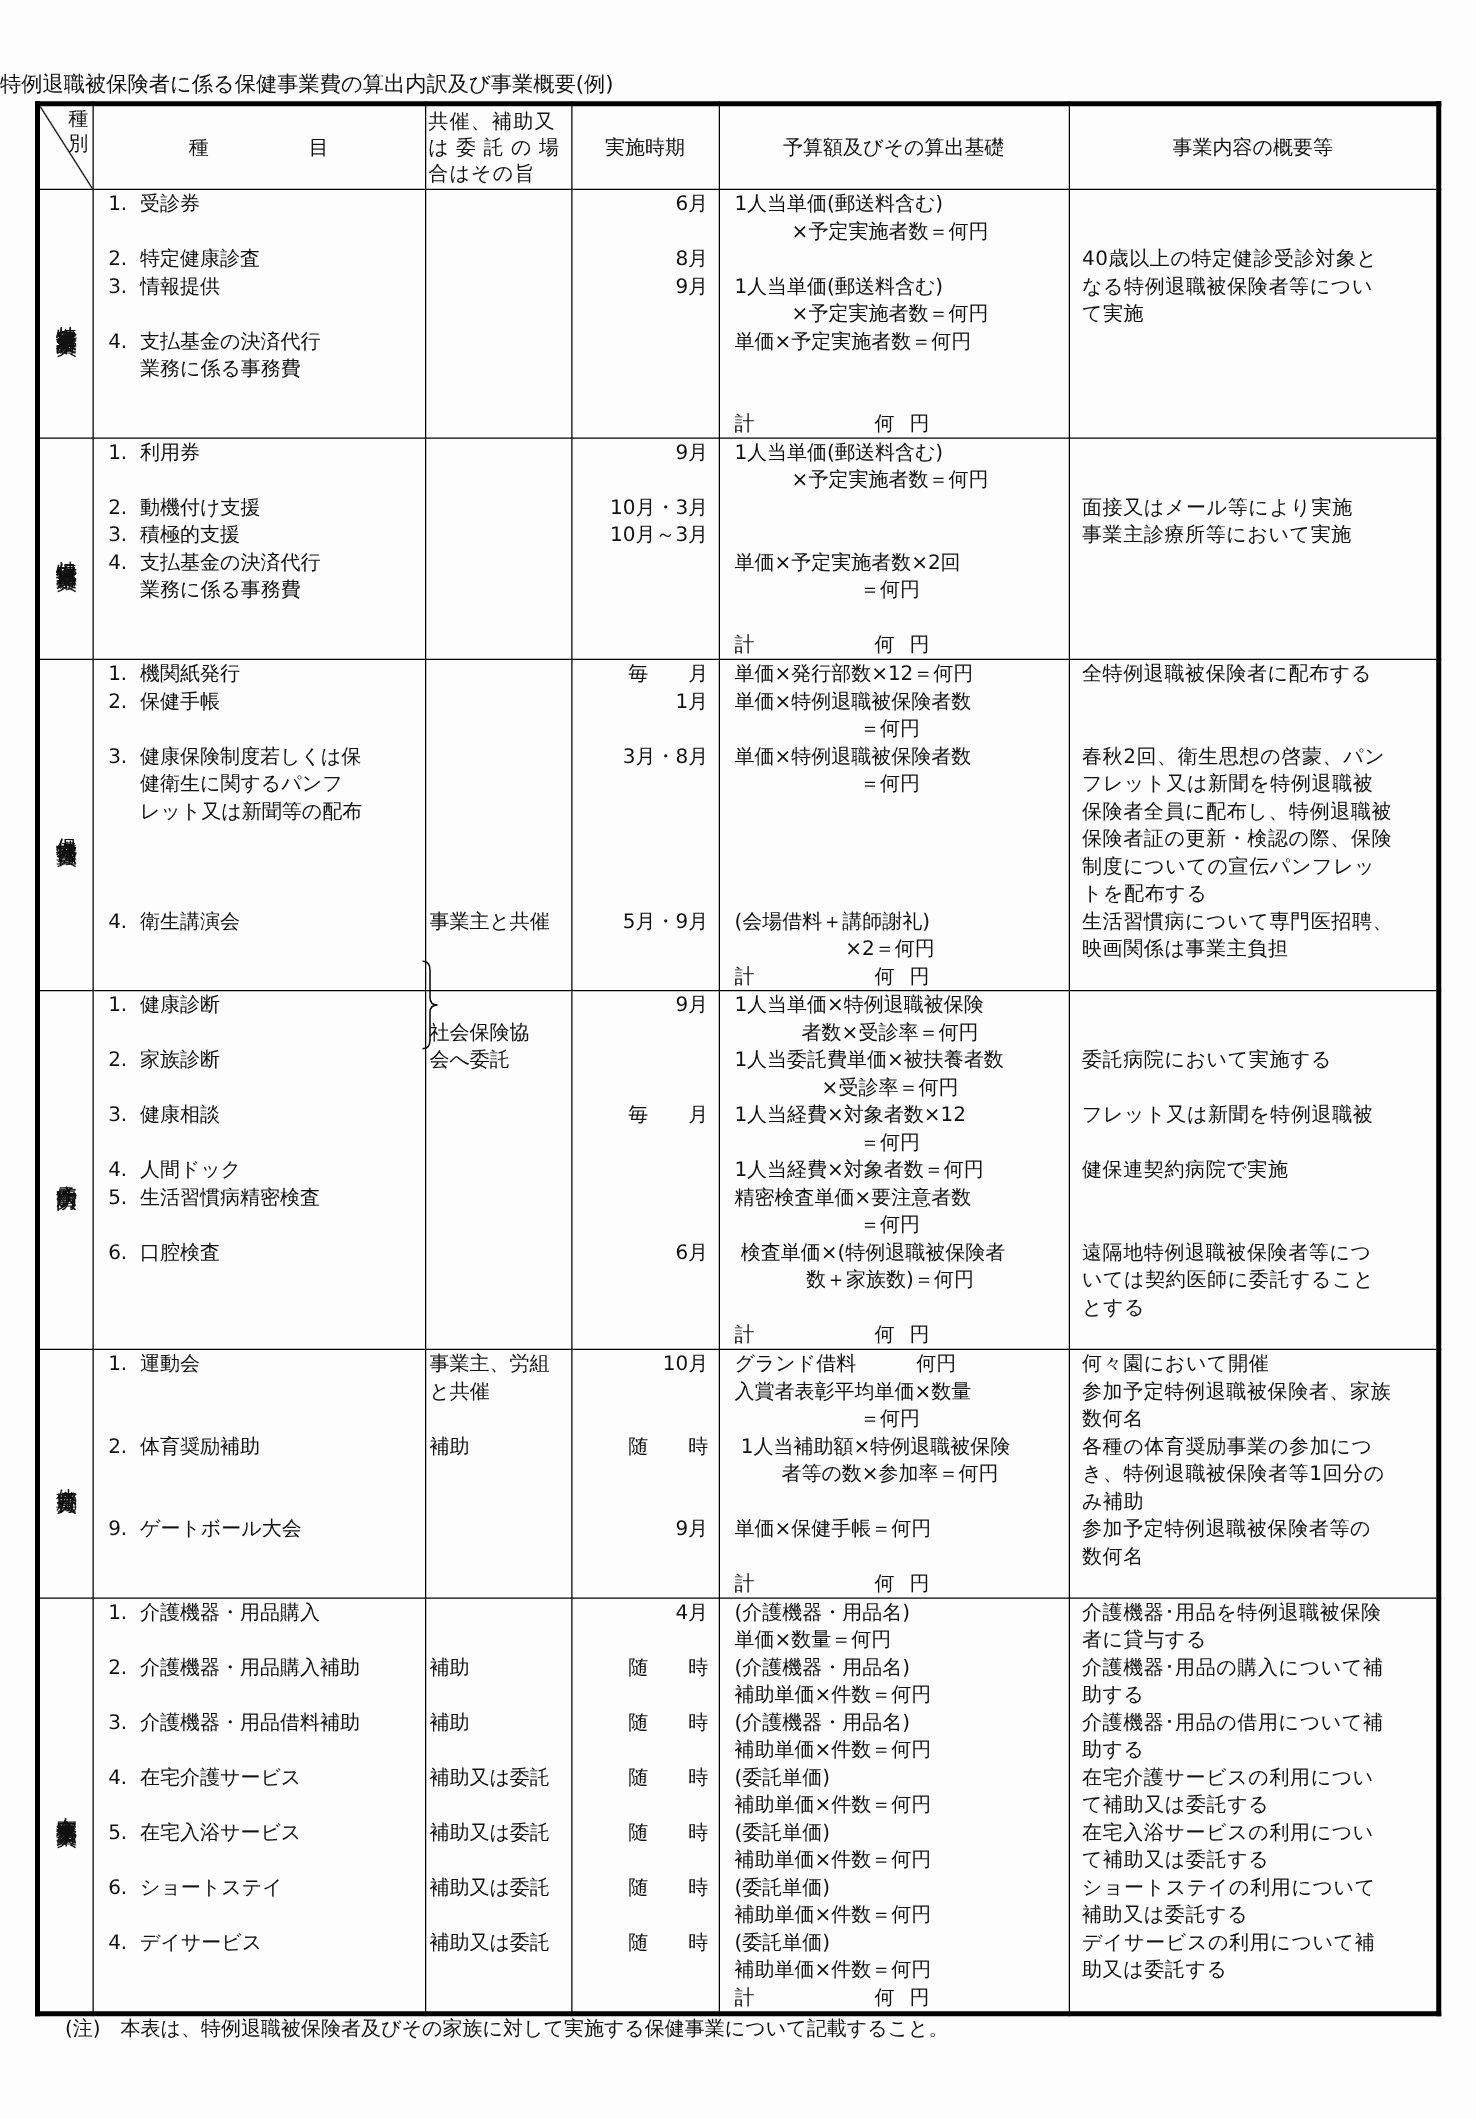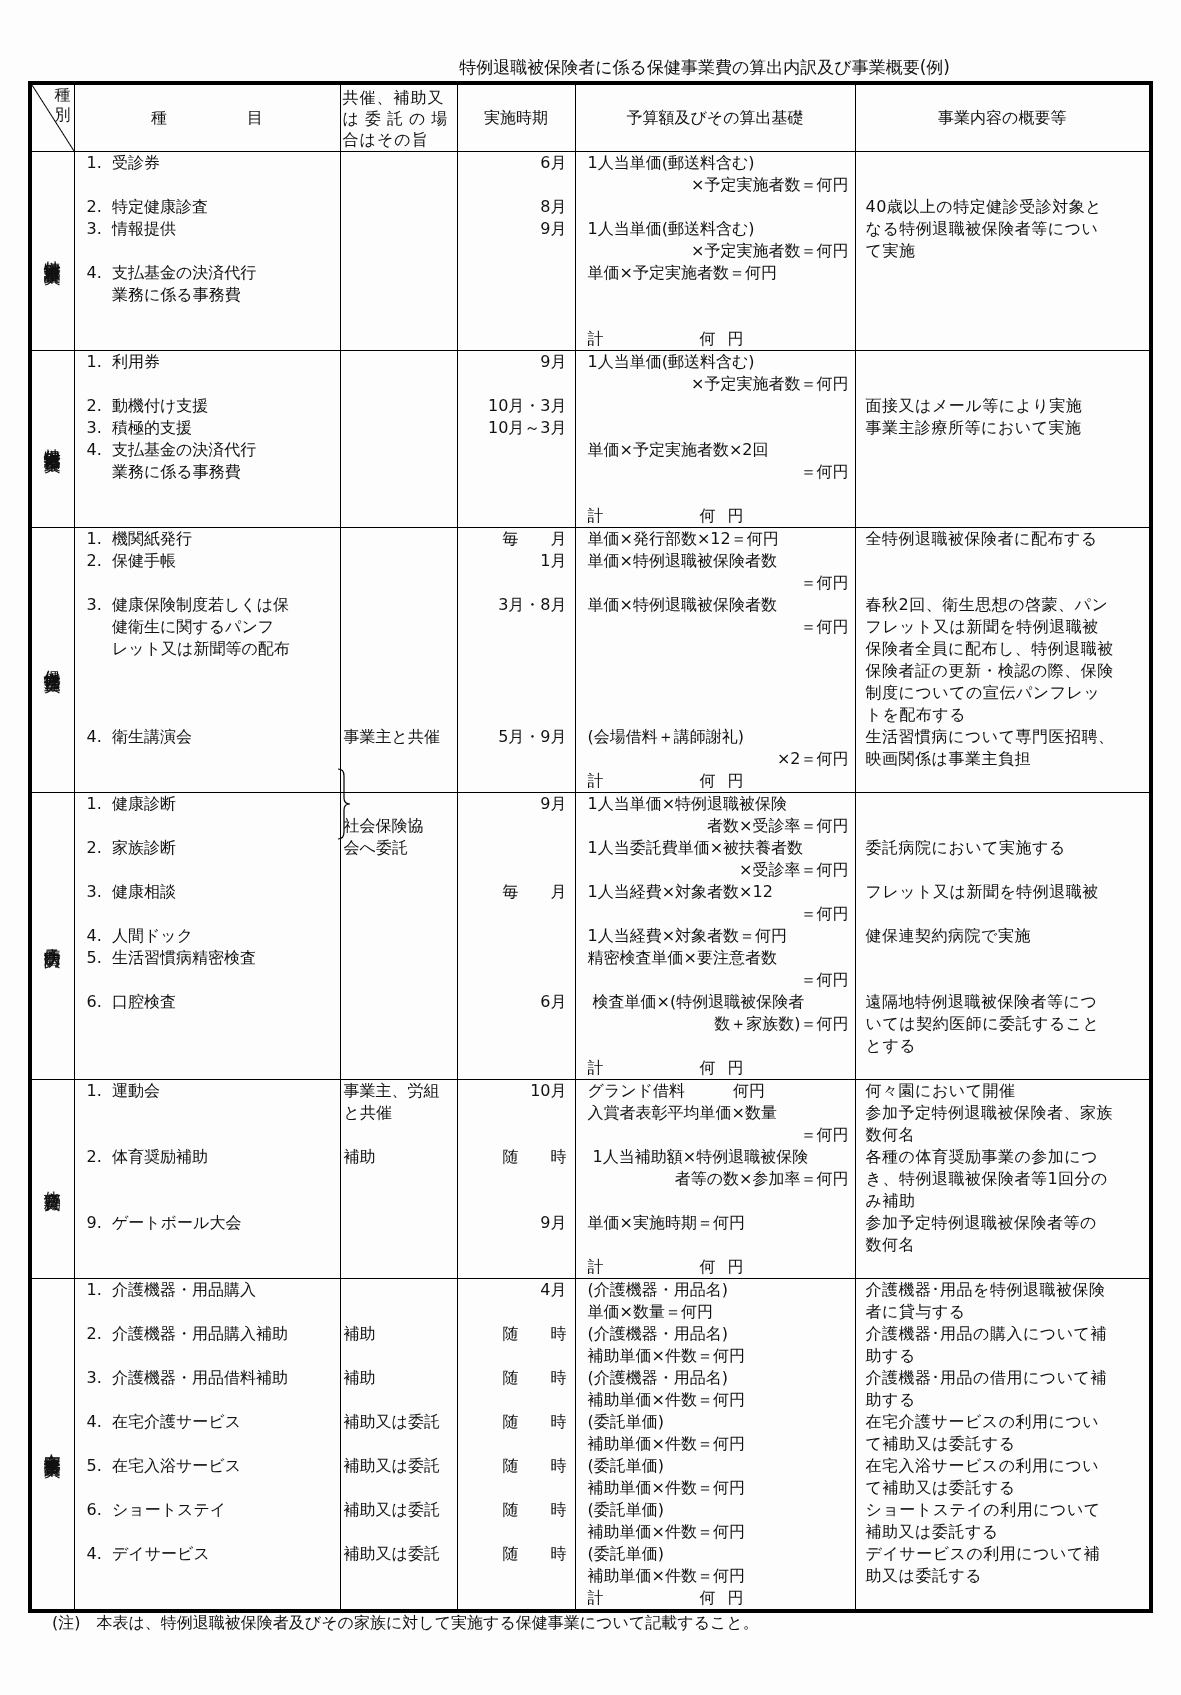--- a/index.html
+++ b/index.html
@@ -1,36 +1,36 @@
 <!DOCTYPE html>
 <html><head>
 <meta charset="utf-8">
 <style>
   html, body { margin:0; padding:0; background:#fdfdfd; }
   body { width:1181px; height:1695px; position:relative; overflow:hidden;
          font-family:"DejaVu Sans", sans-serif; color:#111; }
-  .title { position:absolute; top:56px; left:0; width:950px; text-align:right;
+  .title { position:absolute; top:56px; left:0; width:950px; text-align:left;
            font-size:17px; letter-spacing:0px; }
   table.main { position:absolute; left:28px; top:81px; width:1121px;
                border-collapse:collapse; border:4px solid #000; table-layout:fixed; }
   table.main td, table.main th { border:1.5px solid #000; vertical-align:top;
                font-size:16px; line-height:22px; padding:0; font-weight:normal; }
   th { text-align:center; vertical-align:middle !important; height:66px; }
   .diag { position:relative; height:66px; overflow:hidden;
           background: linear-gradient(to top right, transparent calc(50% - 1px), #000 50%, transparent calc(50% + 1px)); }
   .diag span { position:absolute; right:3px; top:0; line-height:20px; font-size:16px; text-align:right; width:18px; }
   .hdr-multi { line-height:21px; padding:0 2px; letter-spacing:1px; text-align:justify;font-family:Liberation Serif, serif; }
   .vert { writing-mode:vertical-rl; text-orientation:upright; font-size:17px;
           letter-spacing:1px; margin:0 auto; }
   .catcell { vertical-align:middle !important; text-align:center; }
   .line { height:22px; white-space:pre; overflow:visible; }
   .items .line { padding-left:12px; }
   .r { text-align:right; padding-right:8px; }
   .calc .line { padding-left:12px; }
-  .calc .line.right { text-align:right; padding-right:6px; padding-left:0; }
+  .calc .line.right { text-align:center; padding-right:6px; padding-left:0; }
   .total { padding-left:50px; }
   .total .t2 { display:inline-block; margin-left:96px; letter-spacing:12px; }
   .desc .line { padding-left:10px; letter-spacing:0.5px; }
   .mid .line { padding-left:3px; }
   .note { position:absolute; top:1613px; left:52px; font-size:16px; }
   .brace { position:absolute; left:337px; top:768px; width:14px; height:72px; }
 </style>
 </head>
 <body>
 
@@ -373,21 +373,21 @@
           <div class="line r"></div>
           <div class="line r"></div>
         </td>
         <td class="calc">
           <div class="line">グランド借料　　　何円</div>
           <div class="line">入賞者表彰平均単価×数量</div>
           <div class="line right">＝何円</div>
           <div class="line"> 1人当補助額×特例退職被保険</div>
           <div class="line right">者等の数×参加率＝何円</div>
           <div class="line"></div>
-          <div class="line">単価×実施時期＝何円</div>
+          <div class="line">単価×保健手帳＝何円</div>
           <div class="line"></div>
           <div class="line total"><span>計</span><span class="t2">何円</span></div>
         </td>
         <td class="desc">
           <div class="line">何々園において開催</div>
           <div class="line">参加予定特例退職被保険者、家族</div>
           <div class="line">数何名</div>
           <div class="line">各種の体育奨励事業の参加につ</div>
           <div class="line">き、特例退職被保険者等1回分の</div>
           <div class="line">み補助</div>

